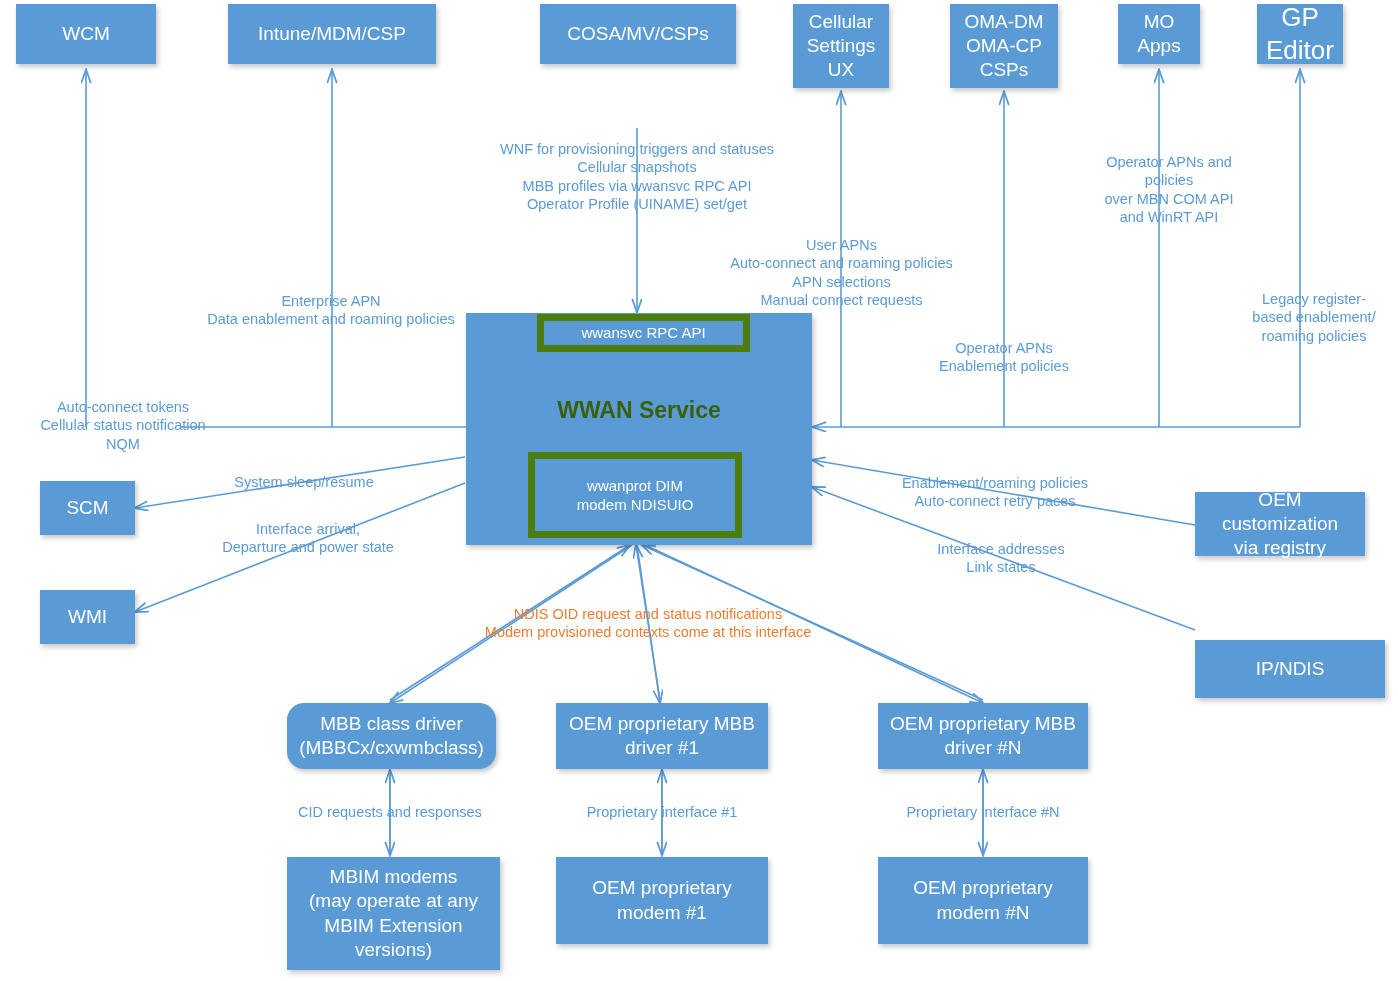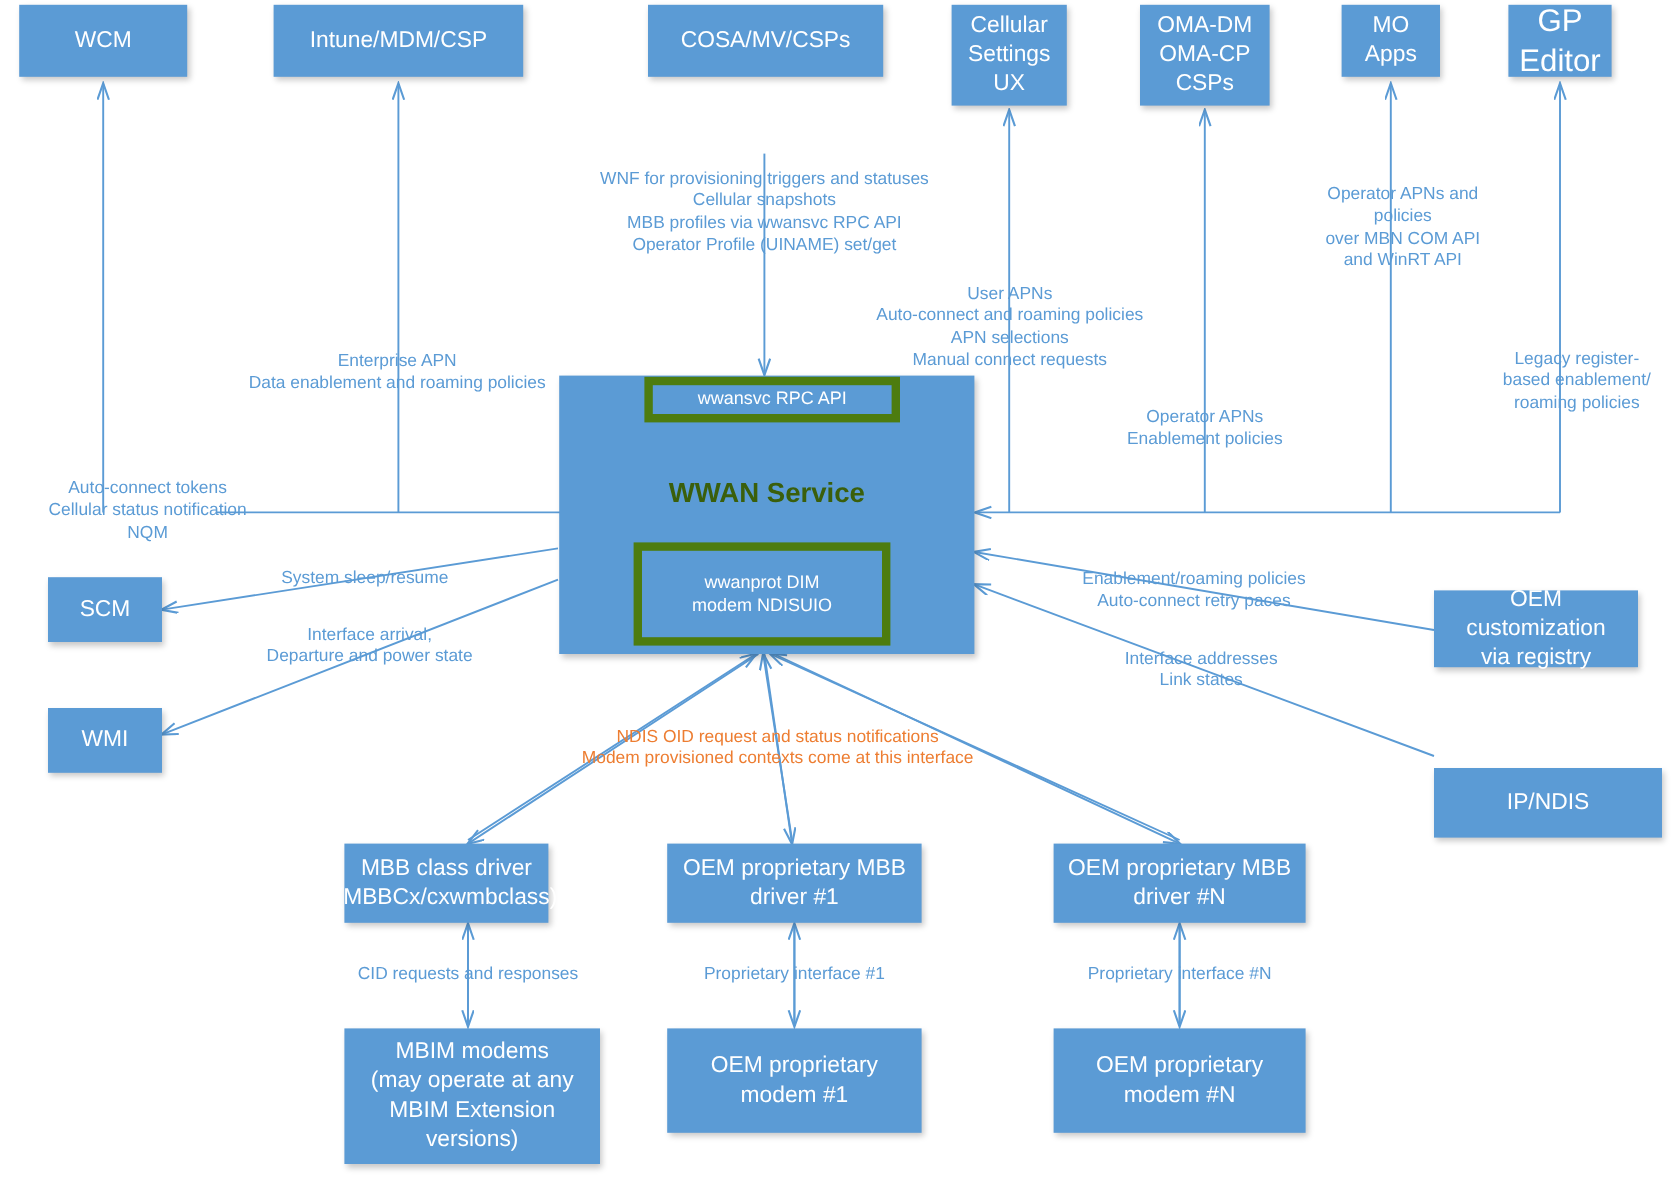--- a/index.html
+++ b/index.html
@@ -190,21 +190,21 @@
 
   <div class="box" style="left:1195px; top:492px; width:170px; height:64px; font-size:19px;">
     <span class="boxlabel">OEM customization
 via registry</span>
   </div>
 
   <div class="box" style="left:1195px; top:600px; width:190px; height:58px; font-size:19px;margin-top:40px;">
     <span class="boxlabel">IP/NDIS</span>
   </div>
 
-  <div class="box" style="left:287px; top:703px; width:170px; height:66px; font-size:19px;">
+  <div class="box" style="left:287px; top:703px; width:209px; height:66px; font-size:19px;border-radius:17px;">
     <span class="boxlabel">MBB class driver
 (MBBCx/cxwmbclass)</span>
   </div>
 
   <div class="box" style="left:556px; top:703px; width:212px; height:66px; font-size:19px;">
     <span class="boxlabel">OEM proprietary MBB
 driver #1</span>
   </div>
 
   <div class="box" style="left:878px; top:703px; width:210px; height:66px; font-size:19px;">

